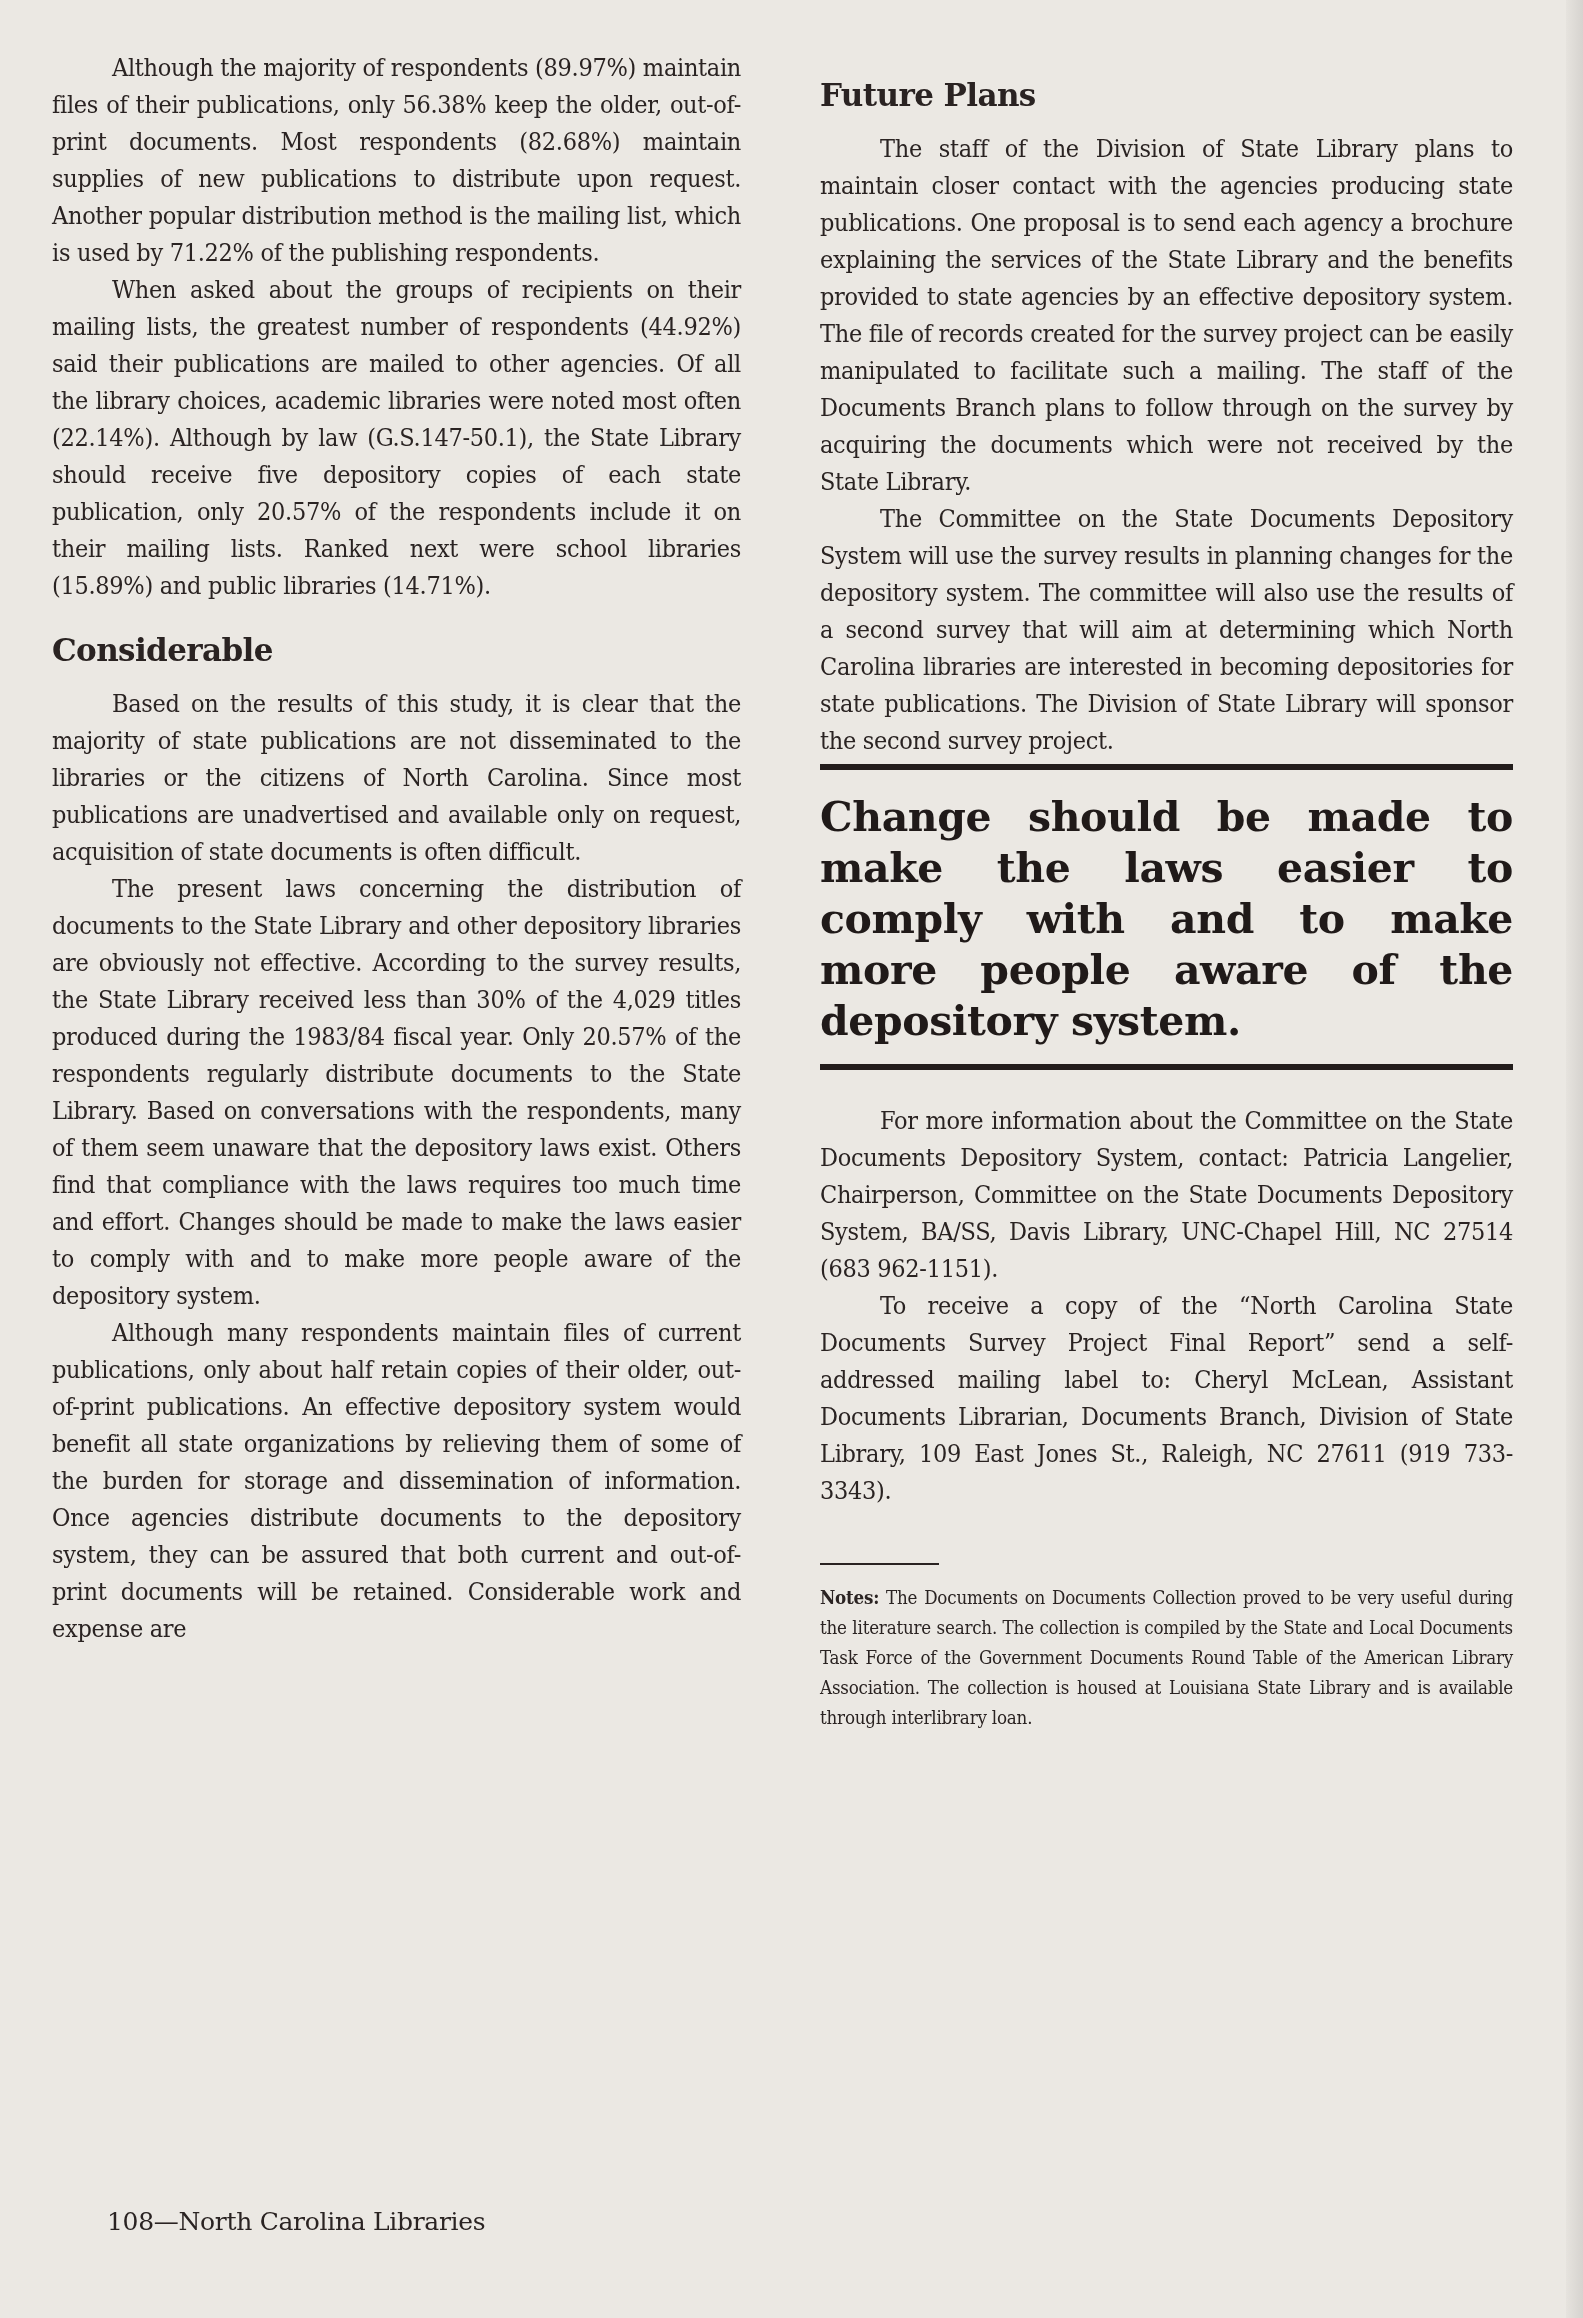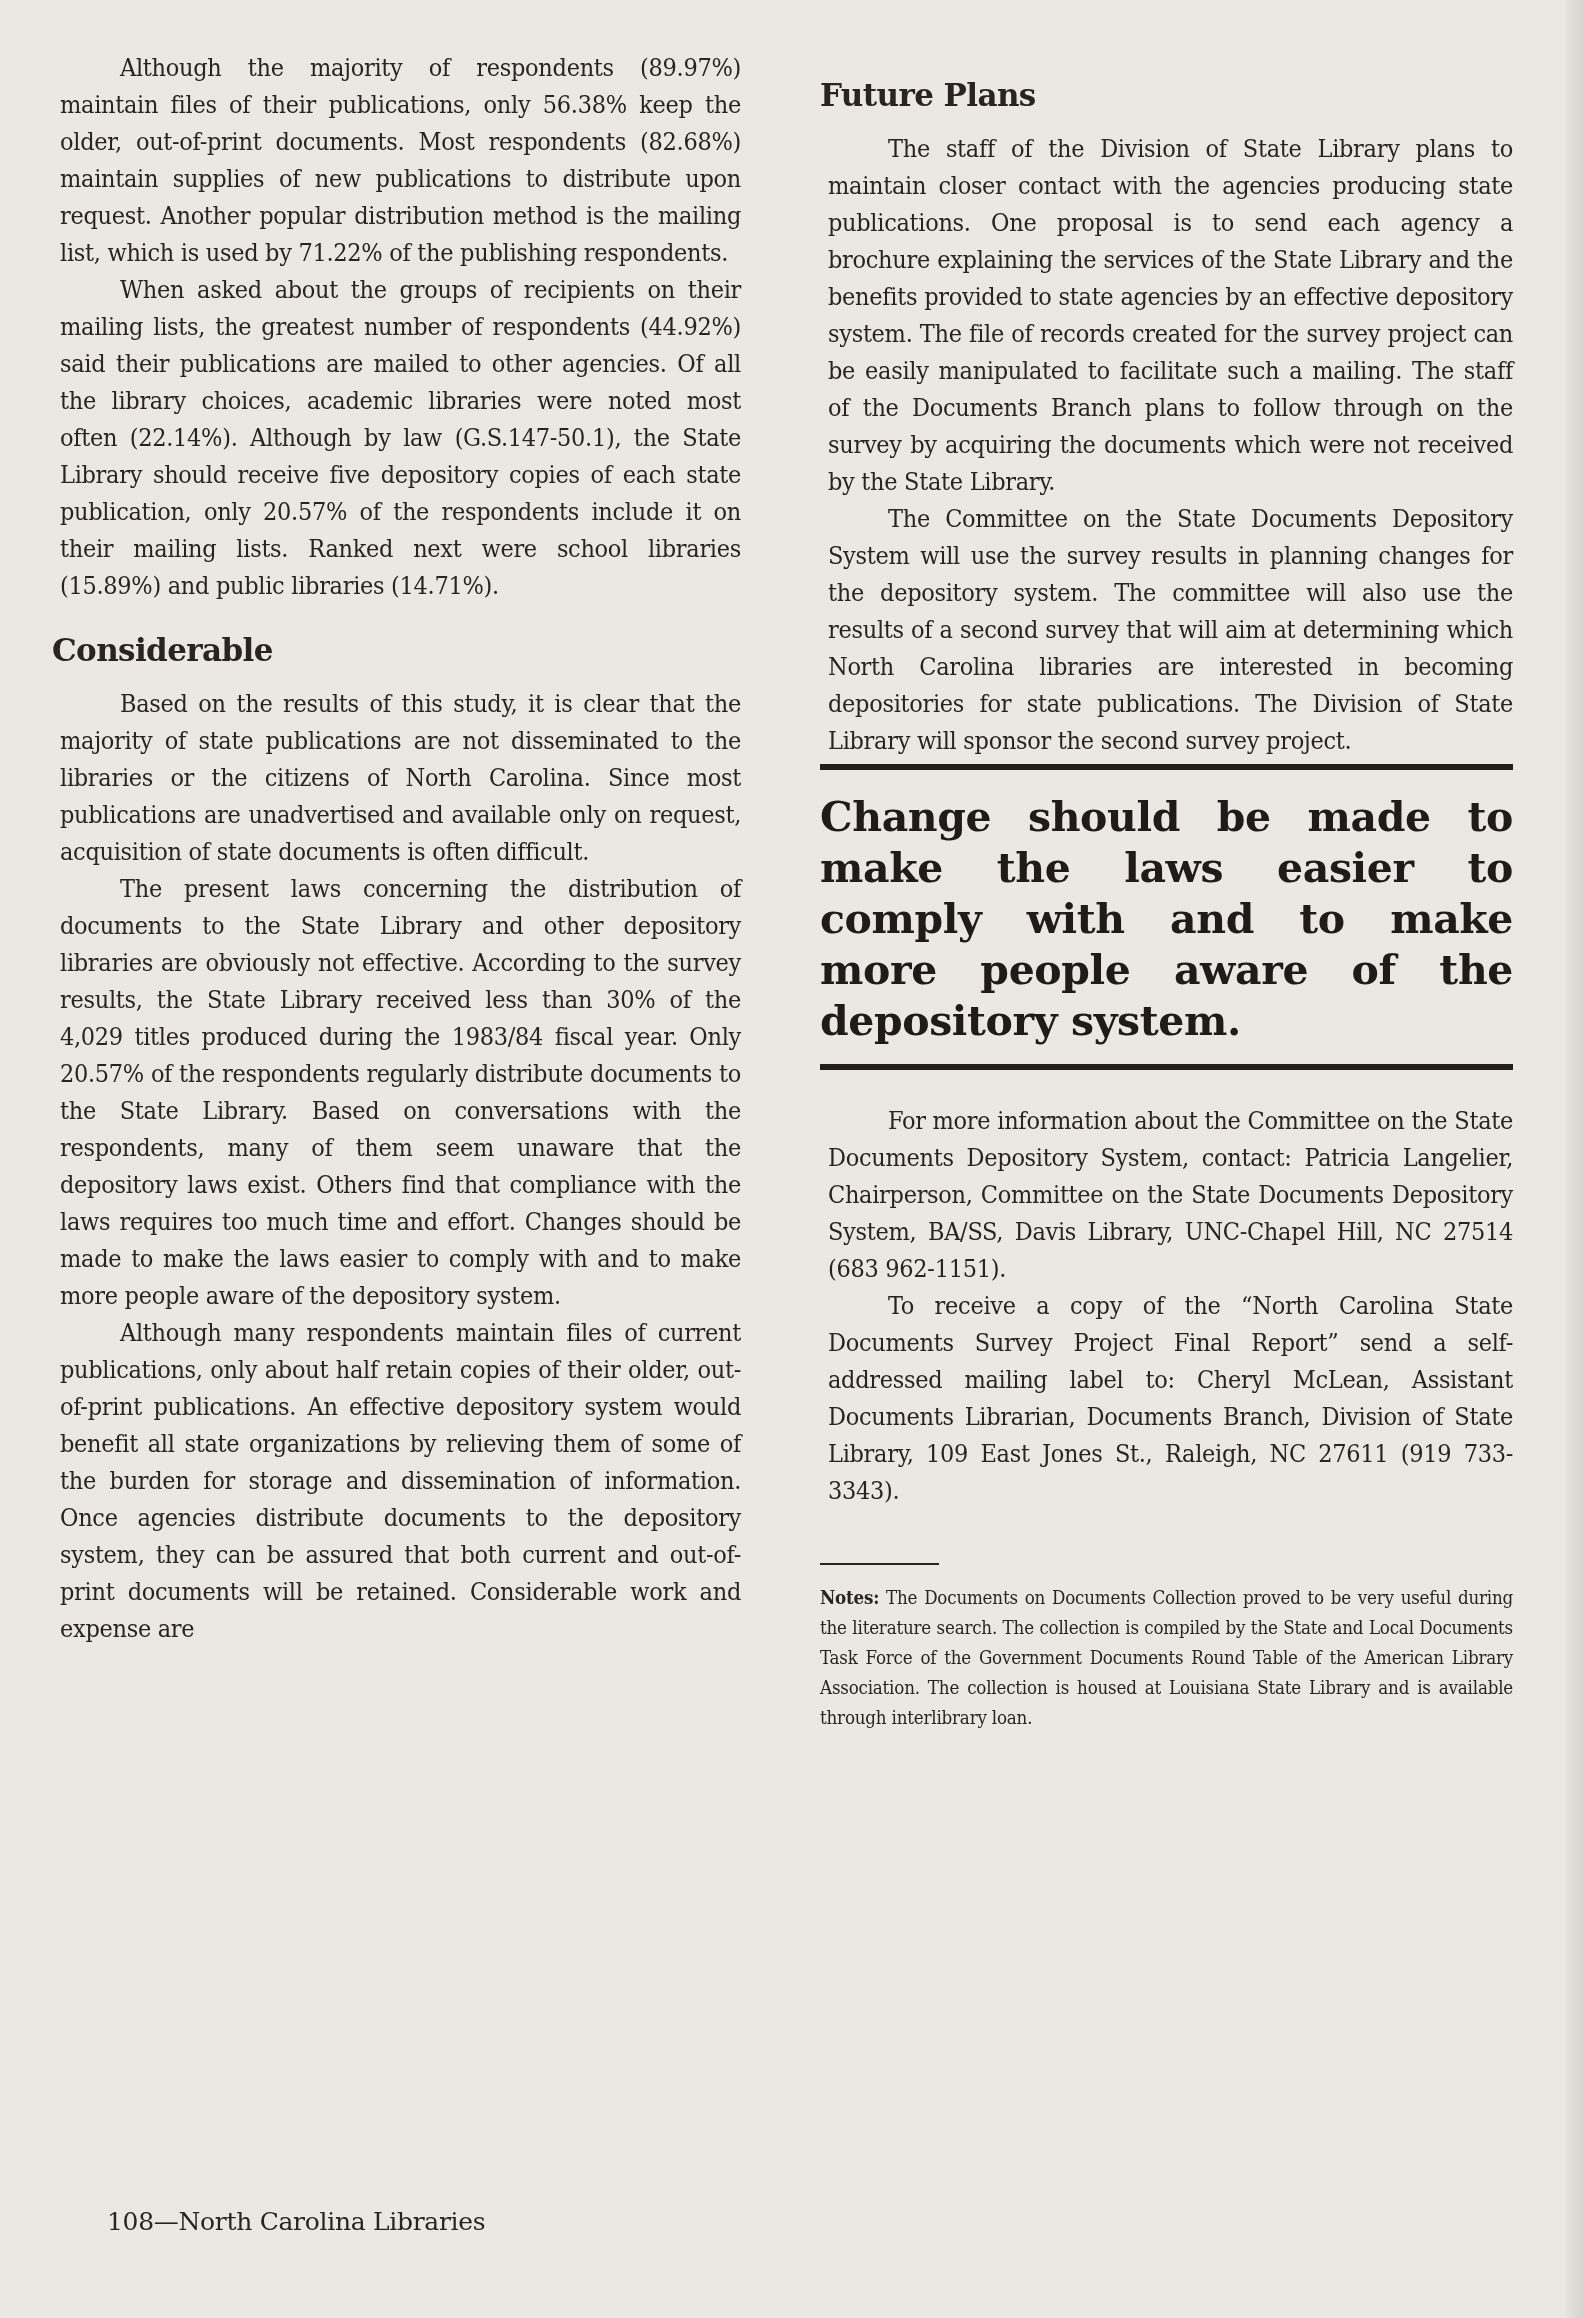--- a/index.html
+++ b/index.html
@@ -21,21 +21,21 @@
   .col-left { left: 52px; }
   .col-right { left: 820px; width: 693px; }
   p {
     margin: 0;
     font-size: 25px;
     line-height: 37px;
     text-align: justify;
     letter-spacing: -0.3px;
     font-stretch: condensed;
   }
-  p.indent { text-indent: 60px; margin-left: 8px; }
+  p.indent { text-indent: 60px; }
   h3 {
     margin: 28.5px 0 17.4px 0;
     font-size: 31px;
     line-height: 35px;
     font-weight: bold;
     letter-spacing: -0.6px;
   }
   .pullquote-rule {
     height: 6.3px; background: #231d1c; margin: 4.7px 0 0 0;
   }

